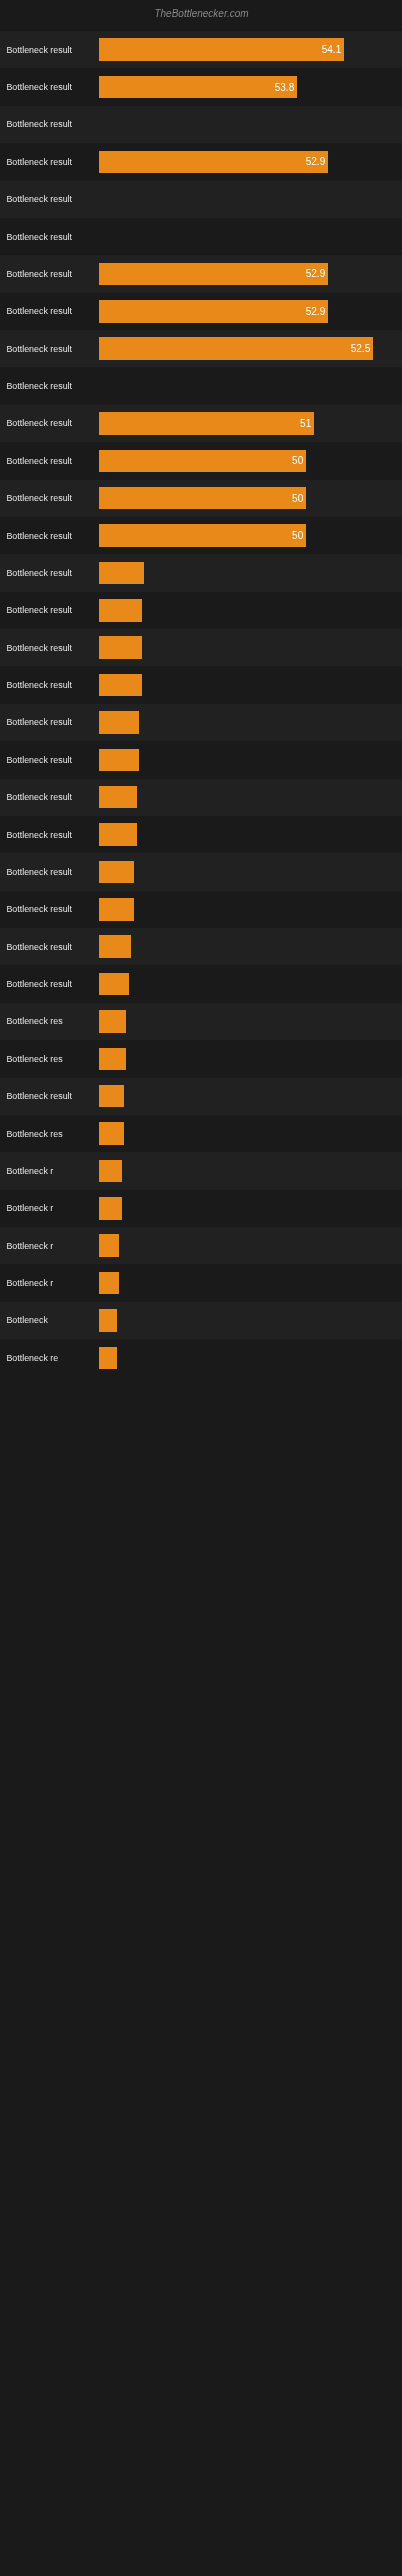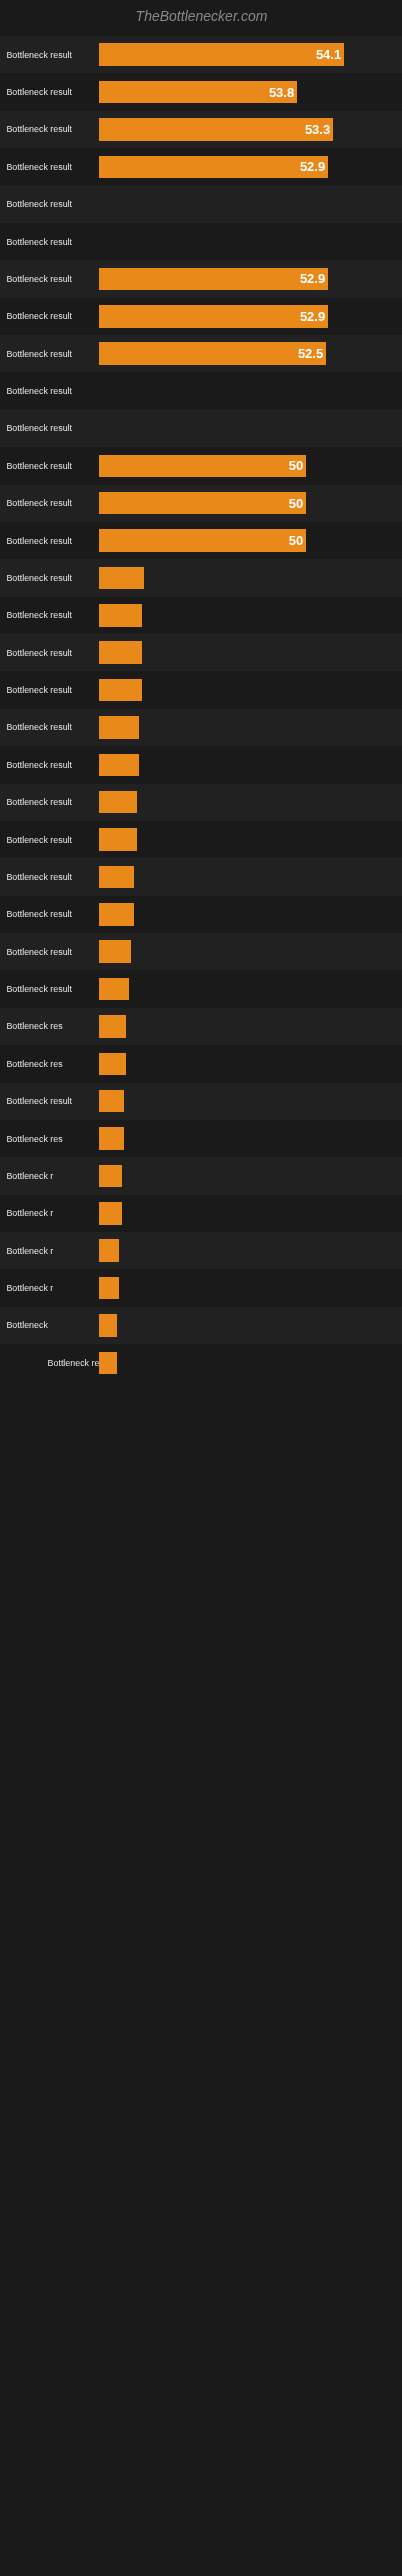--- a/index.html
+++ b/index.html
@@ -6,21 +6,21 @@
     body {
       background: #1a1a1a;
       font-family: Arial, sans-serif;
       width: 403px;
       min-height: 2576px;
     }
     .header {
       text-align: center;
       padding: 8px 0 12px 0;
       color: #ccc;
-      font-size: 14px;
+      font-size: 10px;
       font-style: italic;
     }
     .header span {
       color: #888;
     }
     .bar-row {
       display: flex;
       align-items: center;
       height: 31px;
     }
@@ -41,22 +41,22 @@
       background: #e8891a;
       height: 22.5px;
       display: flex;
       align-items: center;
       justify-content: flex-end;
       padding-right: 3.2px;
       min-width: 3.2px;
     }
     .bar-value {
       color: #fff;
-      font-size: 13px;
-      font-weight: bold;
+      font-size: 10px;
+      font-weight: normal;
       white-space: nowrap;
     }
     .row-bg-even {
       background: rgba(255,255,255,0.03);
     }
     .row-bg-odd {
       background: transparent;
     }
     .item-row {
       padding: 3.2px 6.4px;
@@ -88,25 +88,20 @@
         <div class="bar-wrapper">
           <div class="bar" style="width: 198px;">
             <span class="bar-value">53.8</span>
           </div>
         </div>
       </div>
     </div>
     <div class="row-bg-even item-row">
       <div class="bar-row">
         <span class="bar-label" style="width: 93px; min-width: 93px;">Bottleneck result</span>
-        <div class="bar-wrapper">
-          <div class="bar" style="width: 234px;">
-            <span class="bar-value">53.3</span>
-          </div>
-        </div>
       </div>
     </div>
     <div class="row-bg-odd item-row">
       <div class="bar-row">
         <span class="bar-label" style="width: 93px; min-width: 93px;">Bottleneck result</span>
         <div class="bar-wrapper">
           <div class="bar" style="width: 229px;">
             <span class="bar-value">52.9</span>
           </div>
         </div>
@@ -139,34 +134,39 @@
           <div class="bar" style="width: 229px;">
             <span class="bar-value">52.9</span>
           </div>
         </div>
       </div>
     </div>
     <div class="row-bg-even item-row">
       <div class="bar-row">
         <span class="bar-label" style="width: 93px; min-width: 93px;">Bottleneck result</span>
         <div class="bar-wrapper">
-          <div class="bar" style="width: 227px;">
+          <div class="bar" style="width: 274px;">
             <span class="bar-value">52.5</span>
           </div>
         </div>
       </div>
     </div>
     <div class="row-bg-odd item-row">
       <div class="bar-row">
         <span class="bar-label" style="width: 93px; min-width: 93px;">Bottleneck result</span>
       </div>
     </div>
     <div class="row-bg-even item-row">
       <div class="bar-row">
         <span class="bar-label" style="width: 93px; min-width: 93px;">Bottleneck result</span>
+        <div class="bar-wrapper">
+          <div class="bar" style="width: 215px;">
+            <span class="bar-value">51</span>
+          </div>
+        </div>
       </div>
     </div>
     <div class="row-bg-odd item-row">
       <div class="bar-row">
         <span class="bar-label" style="width: 93px; min-width: 93px;">Bottleneck result</span>
         <div class="bar-wrapper">
           <div class="bar" style="width: 207px;">
             <span class="bar-value">50</span>
           </div>
         </div>
@@ -355,20 +355,20 @@
     <div class="row-bg-even item-row">
       <div class="bar-row">
         <span class="bar-label" style="width: 93px; min-width: 93px;">Bottleneck</span>
         <div class="bar-wrapper">
           <div class="bar" style="width: 17.7px;"></div>
         </div>
       </div>
     </div>
     <div class="row-bg-odd item-row">
       <div class="bar-row">
-        <span class="bar-label" style="width: 93px; min-width: 93px; text-align: right;">Bottleneck re</span>
+        <span class="bar-label" style="width: 93px; min-width: 93px;">Bottleneck re</span>
         <div class="bar-wrapper">
           <div class="bar" style="width: 17.7px;"></div>
         </div>
       </div>
     </div>
   </div>
 
 
 </body></html>

